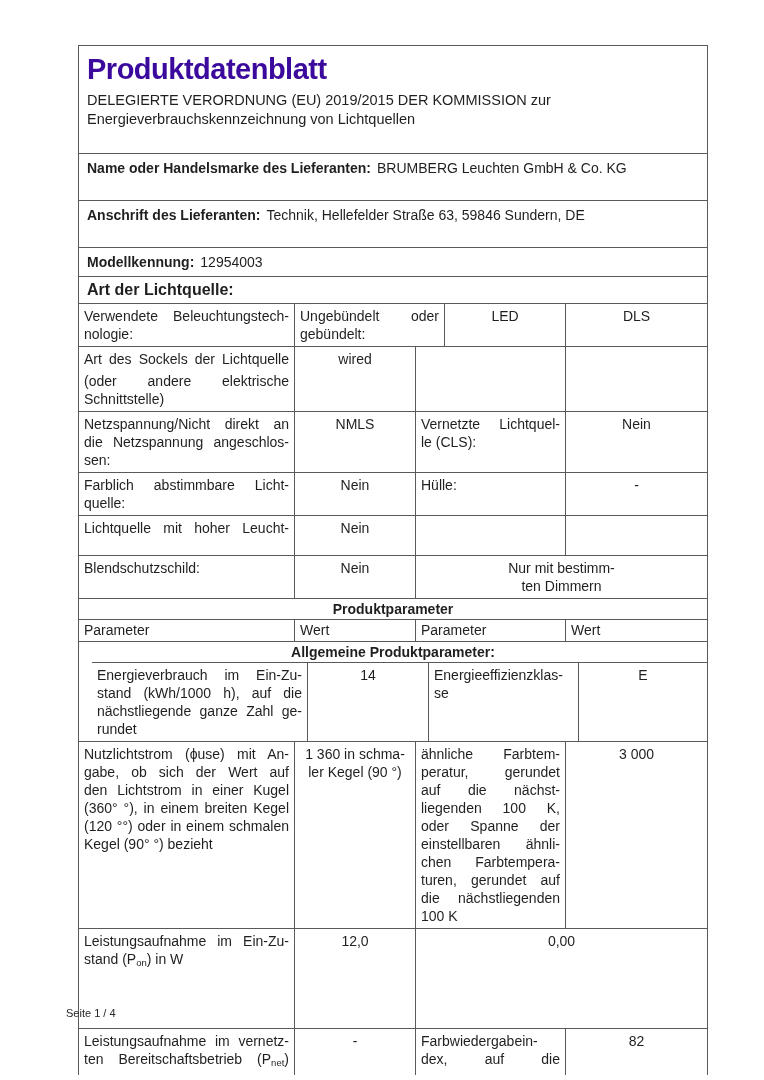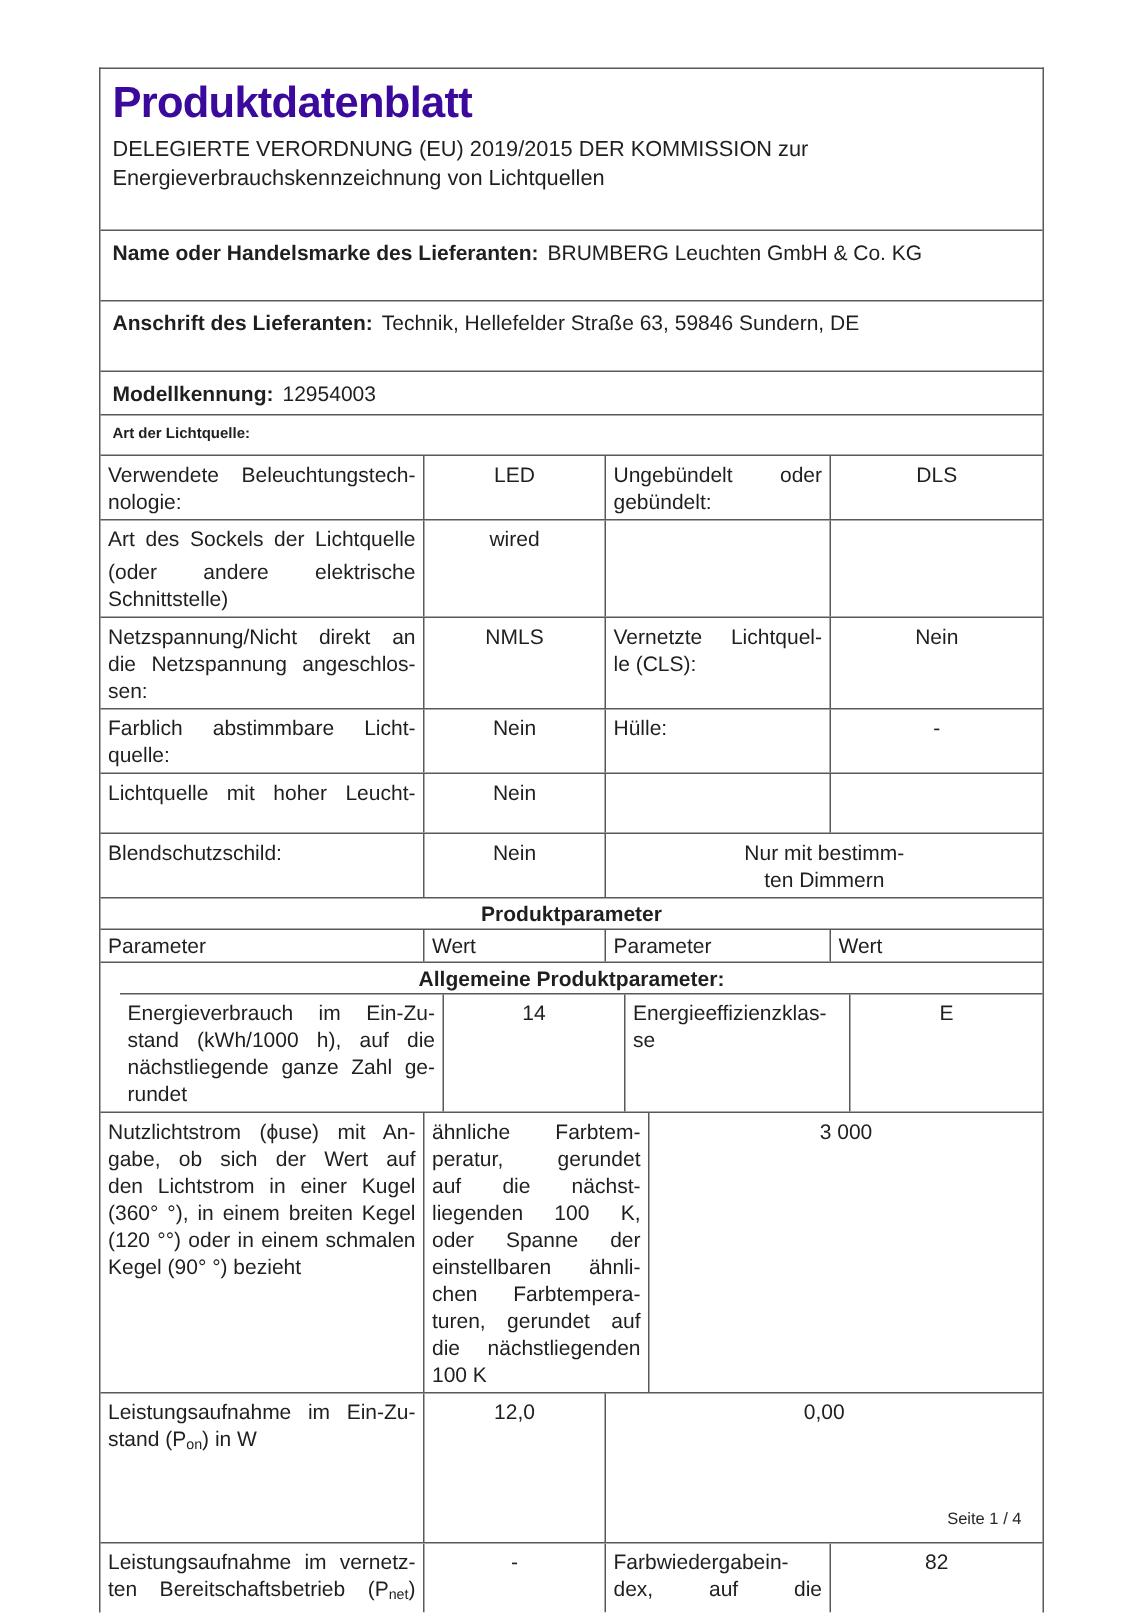--- a/index.html
+++ b/index.html
@@ -11,21 +11,21 @@
   html,body{width:764px;background:#fff;}
   body{
     height:1080px;
     position:relative;
     font-family:"Liberation Sans",sans-serif;
     color:var(--txt);
     overflow:hidden;
   }
   .sheet{
     position:absolute;
-    left:66px; top:45px;
+    left:78px; top:45px;
     width:630px;
   }
   .tbl{
     border:1px solid var(--bd);
     border-bottom:none;
     width:630px;
   }
   .row{display:flex;align-items:stretch;}
   .row + .row{border-top:1px solid var(--bd);}
   .cell{
@@ -58,42 +58,41 @@
 
   
   .kv{display:block;padding:5px 8px;font-size:14px;line-height:18px;margin-top:18px;}
   .kv b{font-weight:bold;}
   .kv .val{margin-left:6px;}
   .h28{min-height:28px;}
   .h29{min-height:29px;}
   .h27{min-height:27px;}
 
   
-  .sec{display:block;padding:4px 8px 3px 8px;font-weight:bold;font-size:10px;line-height:18px;}
+  .sec{display:block;padding:4px 8px 3px 8px;font-weight:bold;font-size:16px;line-height:18px;}
   .sec-center{display:block;text-align:center;font-weight:bold;font-size:14px;line-height:18px;padding:1px 5px;min-height:21px;}
 
   .hdr .cell{padding:1px 5px;min-height:21px;font-size:14px;}
 
   
   .rh41{min-height:41px;}
   .rh62{min-height:62px;}
   .rh61{min-height:61px;}
   .rh39{min-height:39px;}
   .rh40{min-height:40px;}
   .rh42{min-height:42px;}
   .rh78{min-height:78px;margin-left:13px;}
   .rh187{min-height:187px;}
   .rh100{min-height:100px;}
   .rcut{height:47px;overflow:hidden;}
 
   .footer{
     position:absolute;
-    left:51px; top:1006px;
+    left:66px; top:1006px;
     width:630px;
-    text-align:right;
     font-size:11px;
     line-height:14px;
     color:#262626;
   }
 </style>
 </head>
 <body>
 
 <div class="sheet">
   <div class="tbl">
@@ -116,26 +115,26 @@
       <b>Modellkennung:</b><span class="val">12954003</span>
     </div>
 
     <div class="row sec h27">Art der Lichtquelle:</div>
 
     <div class="row rh41">
       <div class="cell c1 just">
           <div class="line j">Verwendete Beleuchtungstech-</div>
           <div class="line l">nologie:</div>
         </div>
-      <div class="cell c2 center">
-          <div class="line l">LED</div>
-        </div>
       <div class="cell c3 just">
           <div class="line j">Ungebündelt oder</div>
           <div class="line l">gebündelt:</div>
+        </div>
+      <div class="cell c2 center">
+          <div class="line l">LED</div>
         </div>
       <div class="cell c4 center">
           <div class="line l">DLS</div>
         </div>
     </div>
     <div class="row rh62">
       <div class="cell c1 just">
           <div class="line j">Art des Sockels der Lichtquelle</div>
           <div class="line j"></div>
           <div class="line j">(oder andere elektrische</div>
@@ -238,20 +237,24 @@
         </div>
     </div>
     <div class="row rh187">
       <div class="cell c1 just">
           <div class="line j">Nutzlichtstrom (ϕuse) mit An-</div>
           <div class="line j">gabe, ob sich der Wert auf</div>
           <div class="line j">den Lichtstrom in einer Kugel</div>
           <div class="line j">(360° °), in einem breiten Kegel</div>
           <div class="line j">(120 °°) oder in einem schmalen</div>
           <div class="line l">Kegel (90° °) bezieht</div>
+        </div>
+      <div class="cell c2 center">
+          <div class="line j">1 360 in schma-</div>
+          <div class="line l">ler Kegel (90 °)</div>
         </div>
       <div class="cell c3 just">
           <div class="line j">ähnliche Farbtem-</div>
           <div class="line j">peratur, gerundet</div>
           <div class="line j">auf die nächst-</div>
           <div class="line j">liegenden 100 K,</div>
           <div class="line j">oder Spanne der</div>
           <div class="line j">einstellbaren ähnli-</div>
           <div class="line j">chen Farbtempera-</div>
           <div class="line j">turen, gerundet auf</div>

